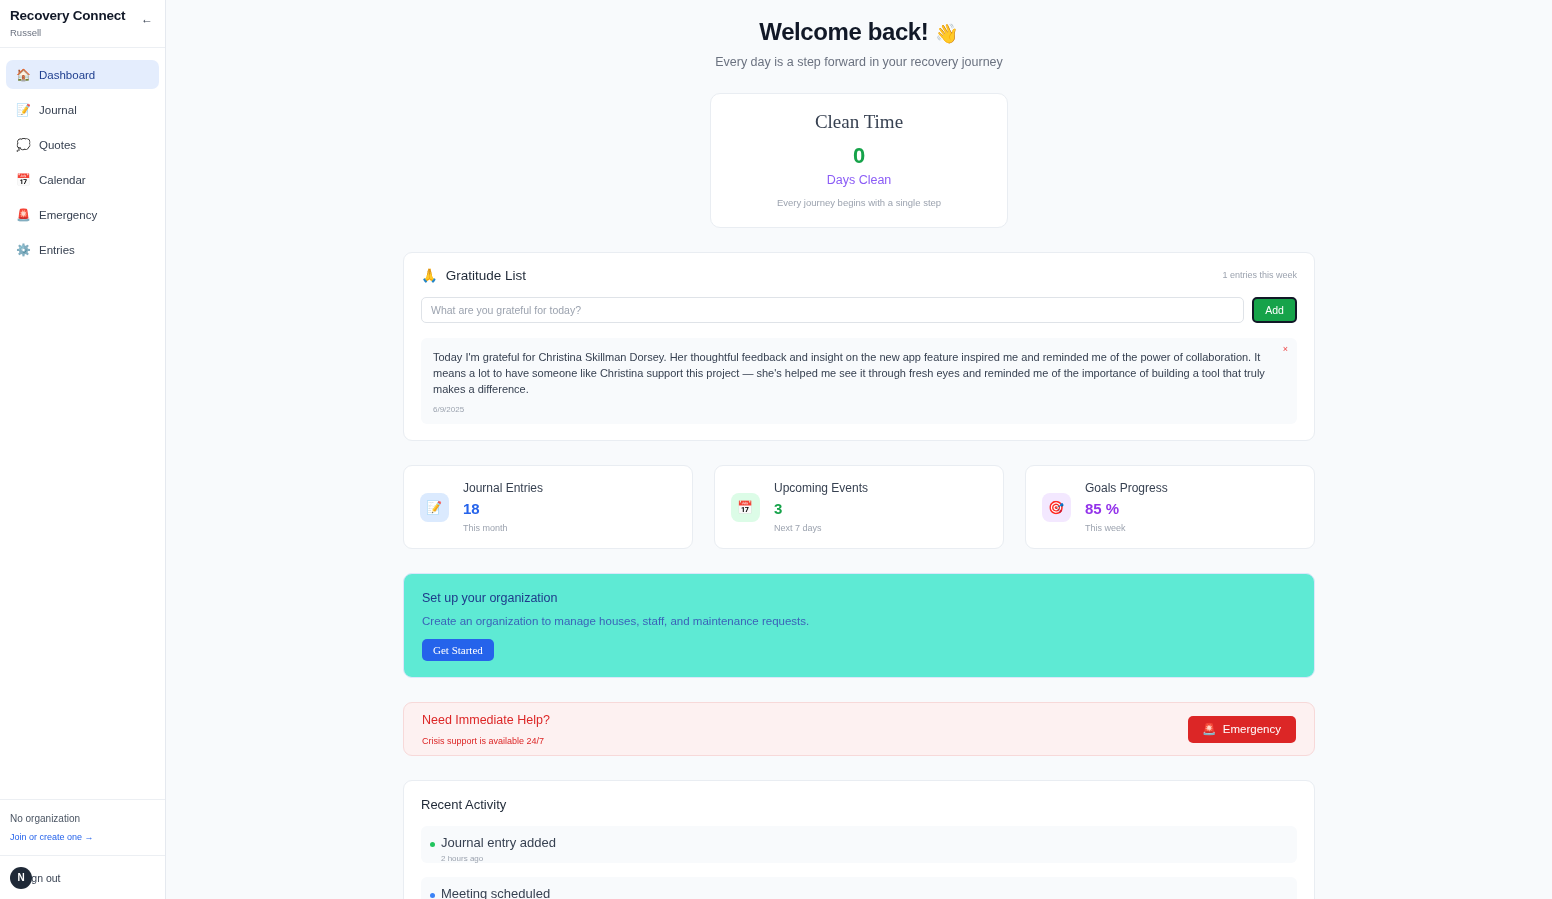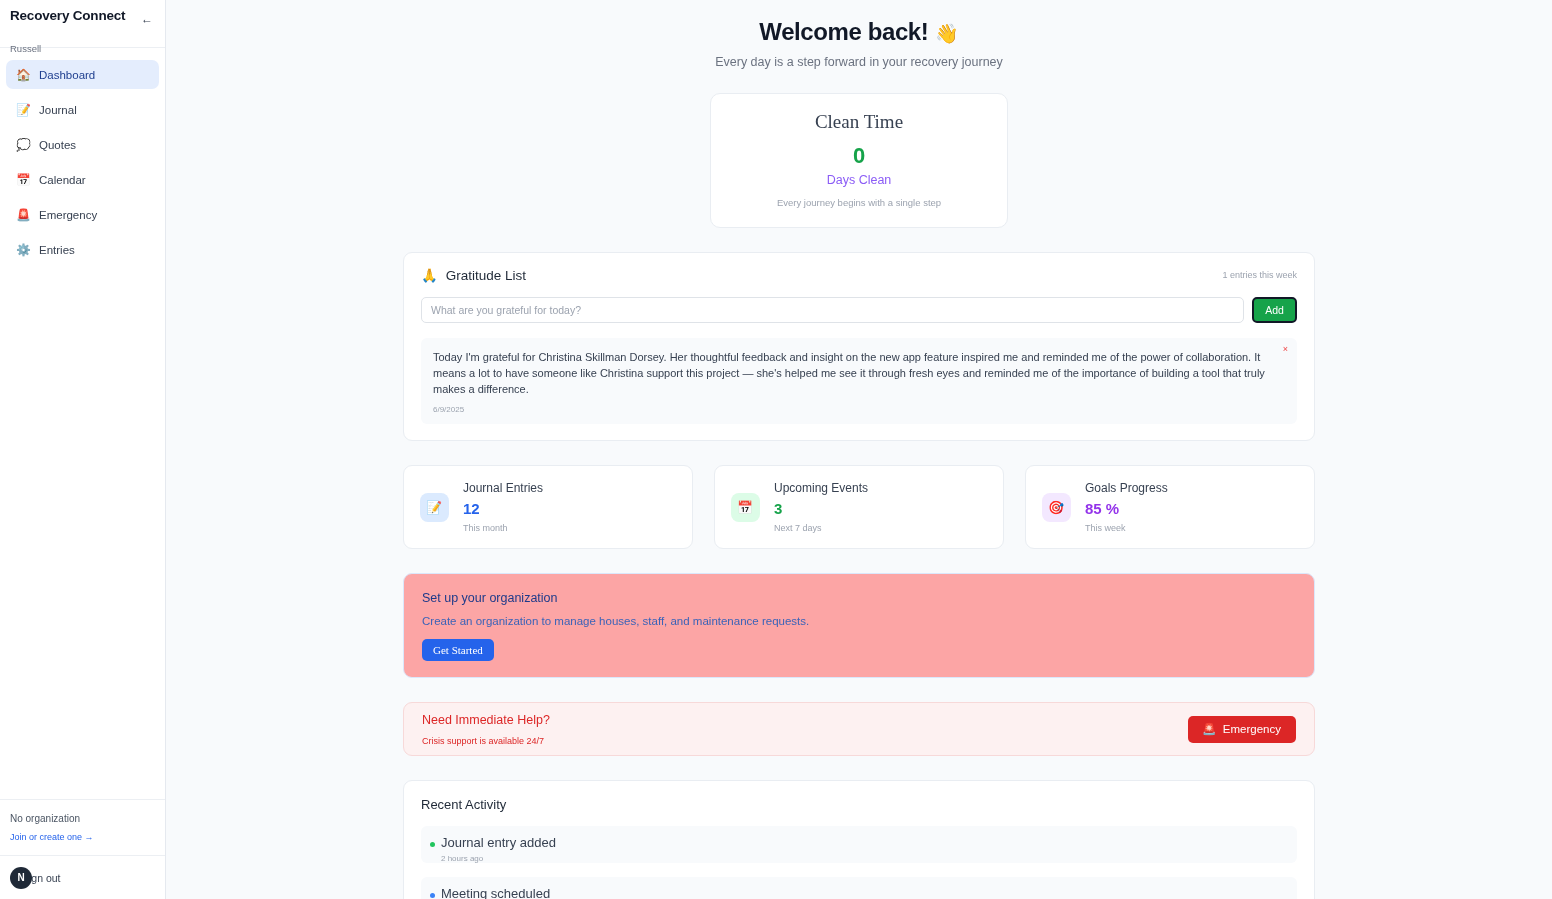--- a/index.html
+++ b/index.html
@@ -24,21 +24,21 @@
   .sb-head {
     padding: 8px 12px 10px 10px;
     border-bottom: 1px solid #eceff3;
     position: relative;
     height: 48px;
   }
   .sb-title {
     font-size: 13.5px; font-weight: bold; color: #111827;
     letter-spacing: -0.2px; line-height: 16px;
   }
-  .sb-user { font-size: 9.5px; color: #6b7280; margin-top: 19px; line-height: 12px; }
+  .sb-user { font-size: 9.5px; color: #6b7280; margin-top: 3px; line-height: 12px; }
   .sb-collapse {
     position: absolute; right: 12px; top: 13px;
     font-size: 12px; color: #374151; background: none; border: none;
     cursor: pointer; line-height: 1;
   }
   .sb-nav { padding: 12px 6px 0 6px; flex: 1 1 auto; }
   .nav-item {
     display: flex; align-items: center; gap: 9px;
     height: 29px; padding: 0 10px; margin-bottom: 6px;
     border-radius: 7px; cursor: pointer;
@@ -138,21 +138,21 @@
     width: 29px; height: 29px; border-radius: 8px;
     display: flex; align-items: center; justify-content: center;
     font-size: 13px; flex: 0 0 29px;
   }
   .stat-name { font-size: 12px; color: #374151; }
   .stat-val { font-size: 15px; font-weight: bold; margin-top: 5px; line-height: 18px; }
   .stat-sub { font-size: 9px; color: #9ca3af; margin-top: 5px; }
 
   
   .org-banner {
-    margin-top: 24px; background: #fca5a5; border: 1px solid #dbe7fb;
+    margin-top: 24px; background: #5eead4; border: 1px solid #dbe7fb;
     border-radius: 9px; padding: 17px 18px 16px 18px;
   }
   .org-banner-title { font-size: 12.5px; color: #1e3a8a; }
   .org-banner-sub { font-size: 11.5px; color: #3b63b8; margin-top: 10px; }
   .org-btn {
     margin-top: 12px; background: #2563eb; color: #fff; border: none;
     border-radius: 5px; height: 22px; padding: 0 11px; font-size: 11px;
     cursor: pointer; font-family: Liberation Serif, serif;
   }
 
@@ -267,21 +267,21 @@
           <div class="grat-date">6/9/2025</div>
           <button class="grat-del">×</button>
         </div>
       </section>
 
       <section class="stats">
         <div class="stat">
           <div class="stat-ico" style="background:#dbeafe">📝</div>
           <div>
             <div class="stat-name">Journal Entries</div>
-            <div class="stat-val" style="color:#2563eb">12</div>
+            <div class="stat-val" style="color:#2563eb">18</div>
             <div class="stat-sub">This month</div>
           </div>
         </div>
         <div class="stat">
           <div class="stat-ico" style="background:#dcfce7">📅</div>
           <div>
             <div class="stat-name">Upcoming Events</div>
             <div class="stat-val" style="color:#16a34a">3</div>
             <div class="stat-sub">Next 7 days</div>
           </div>

